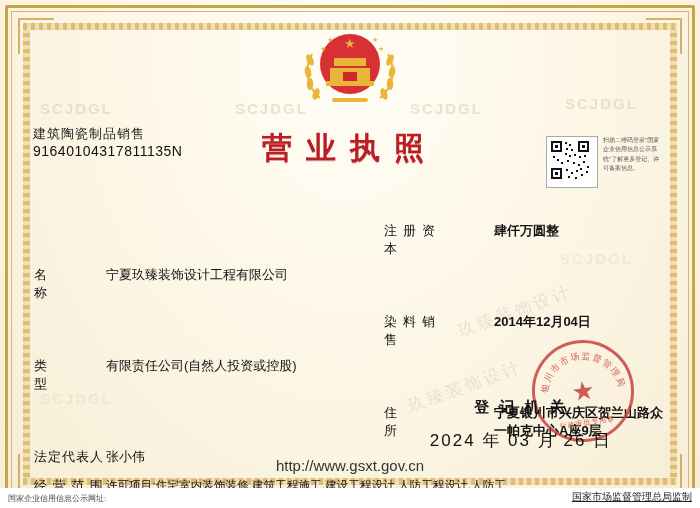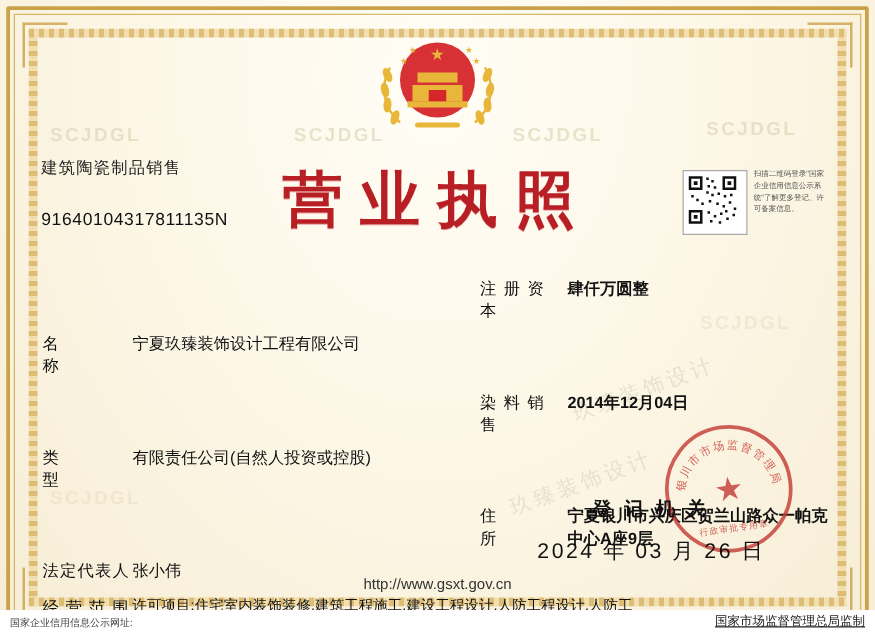--- a/index.html
+++ b/index.html
@@ -56,50 +56,50 @@
 
   
   .emblem{
     position:absolute;left:50%;top:20px;transform:translateX(-50%);
     width:112px;height:92px;
   }
 
   
   .title{
     position:absolute;left:50%;top:128px;transform:translateX(-50%);
-    font-size:48px;font-weight:bold;color:#b81f24;letter-spacing:14px;
+    font-size:30px;font-weight:bold;color:#b81f24;letter-spacing:14px;
     font-family:"DejaVu Sans","Liberation Sans",sans-serif;
     text-shadow:0 1px 0 #e7a6a6;
     white-space:nowrap;
   }
 
   
   .code-block{position:absolute;left:33px;top:125px;width:230px;}
   .code-label{font-size:13px;color:#222;letter-spacing:1px;}
-  .code-value{font-size:14px;color:#111;margin-top:24px;letter-spacing:.5px;}
+  .code-value{font-size:14px;color:#111;margin-top:0;letter-spacing:.5px;}
 
   
   .qr-wrap{position:absolute;right:36px;top:136px;width:118px;}
   .qr{
     width:46px;height:46px;background:#fff;padding:2px;border:1px solid #aaa;
     float:left;margin-right:5px;
   }
   .qr-note{font-size:6px;color:#555;line-height:1.55;}
 
   
   .fields{position:absolute;left:34px;top:222px;width:632px;font-size:13px;color:#111;}
   .row{display:flex;margin-bottom:11px;}
   .lbl{
     width:72px;flex:0 0 72px;letter-spacing:6px;color:#111;
     text-align:justify;
   }
   .lbl.wide{letter-spacing:1px;}
   .val{flex:1;color:#111;font-weight:normal;}
   .col-left{width:350px;flex:0 0 350px;margin-top:44px;}
-  .col-right{width:282px;flex:0 0 282px;display:flex;}
+  .col-right{width:282px;flex:0 0 282px;display:flex;gap:40px;}
   .twocol{display:flex;}
   .lbl-r{width:70px;flex:0 0 70px;letter-spacing:6px;font-weight:normal;}
   .val-r{flex:1;font-weight:bold;}
 
   
   .scope-row{display:flex;margin-top:2px;}
   .scope-lbl{width:72px;flex:0 0 72px;letter-spacing:1px;}
   .scope-text{
     flex:1;font-size:11.5px;line-height:1.52;color:#111;text-align:justify;
     padding-right:160px;
@@ -126,21 +126,21 @@
   
   .reg{
     position:absolute;right:84px;bottom:56px;width:190px;text-align:center;
   }
   .reg-title{font-size:15px;letter-spacing:3px;color:#111;font-weight:bold;}
   .reg-date{font-size:17px;color:#111;margin-top:12px;letter-spacing:2px;}
 
   
   .url{
     position:absolute;left:50%;bottom:34px;transform:translateX(-50%);
-    font-size:12px;color:#333;
+    font-size:15px;color:#333;
   }
   .foot-left{position:absolute;left:8px;bottom:4px;font-size:8px;color:#444;}
   .foot-right{position:absolute;right:8px;bottom:4px;font-size:10px;color:#222;text-decoration:underline;}
   .foot-bar{
     position:absolute;left:0;right:0;bottom:0;height:20px;background:#ffffff;
   }
 </style>
 </head>
 <body>
 

